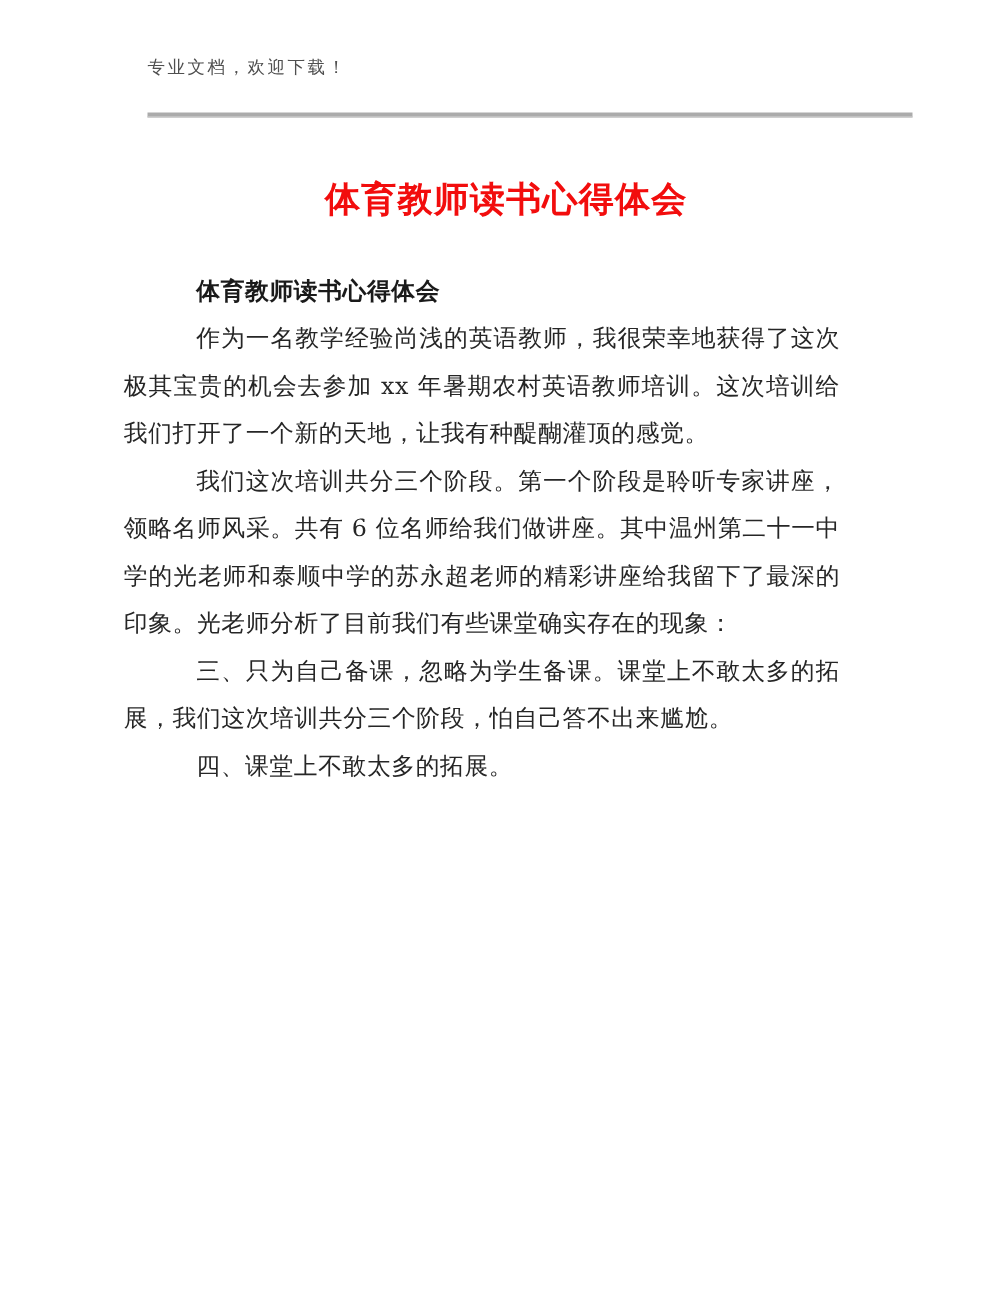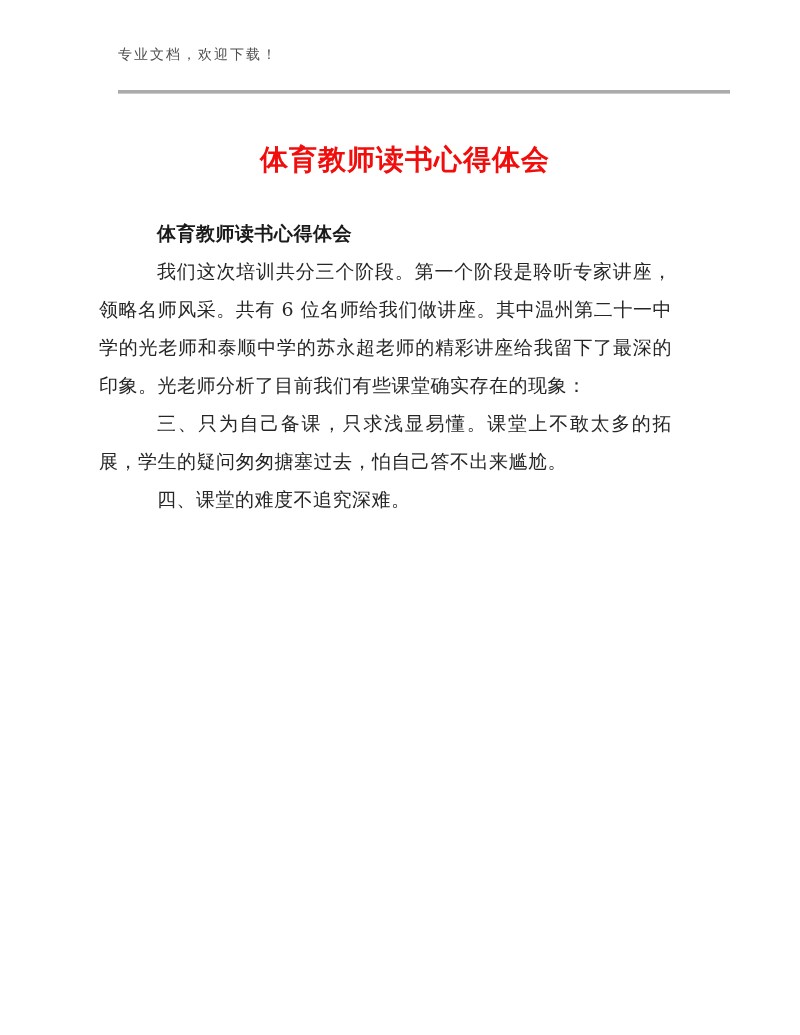--- a/index.html
+++ b/index.html
@@ -80,18 +80,19 @@
 <div class="page">
 
   <div class="header-note">专业文档，欢迎下载！</div>
 
   <div class="header-rule"></div>
 
   <h1 class="doc-title">体育教师读书心得体会</h1>
 
   <div class="content">
     <p class="doc-subtitle">体育教师读书心得体会</p>
+    <p>作为一名教学经验尚浅的英语教师，我很荣幸地获得了这次极其宝贵的机会去参加 xx 年暑期农村英语教师培训。这次培训给我们打开了一个新的天地，让我有种醍醐灌顶的感觉。</p>
     <p>我们这次培训共分三个阶段。第一个阶段是聆听专家讲座，领略名师风采。共有 6 位名师给我们做讲座。其中温州第二十一中学的光老师和泰顺中学的苏永超老师的精彩讲座给我留下了最深的印象。光老师分析了目前我们有些课堂确实存在的现象：</p>
-    <p>三、只为自己备课，只求浅显易懂。课堂上不敢太多的拓展，学生的疑问匆匆搪塞过去，怕自己答不出来尴尬。</p>
-    <p>四、课堂的难度不追究深难。</p>
+    <p>三、只为自己备课，忽略为学生备课。课堂上不敢太多的拓展，我们这次培训共分三个阶段，怕自己答不出来尴尬。</p>
+    <p>四、课堂上不敢太多的拓展。</p>
   </div>
 
 </div>
 
 </body></html>

